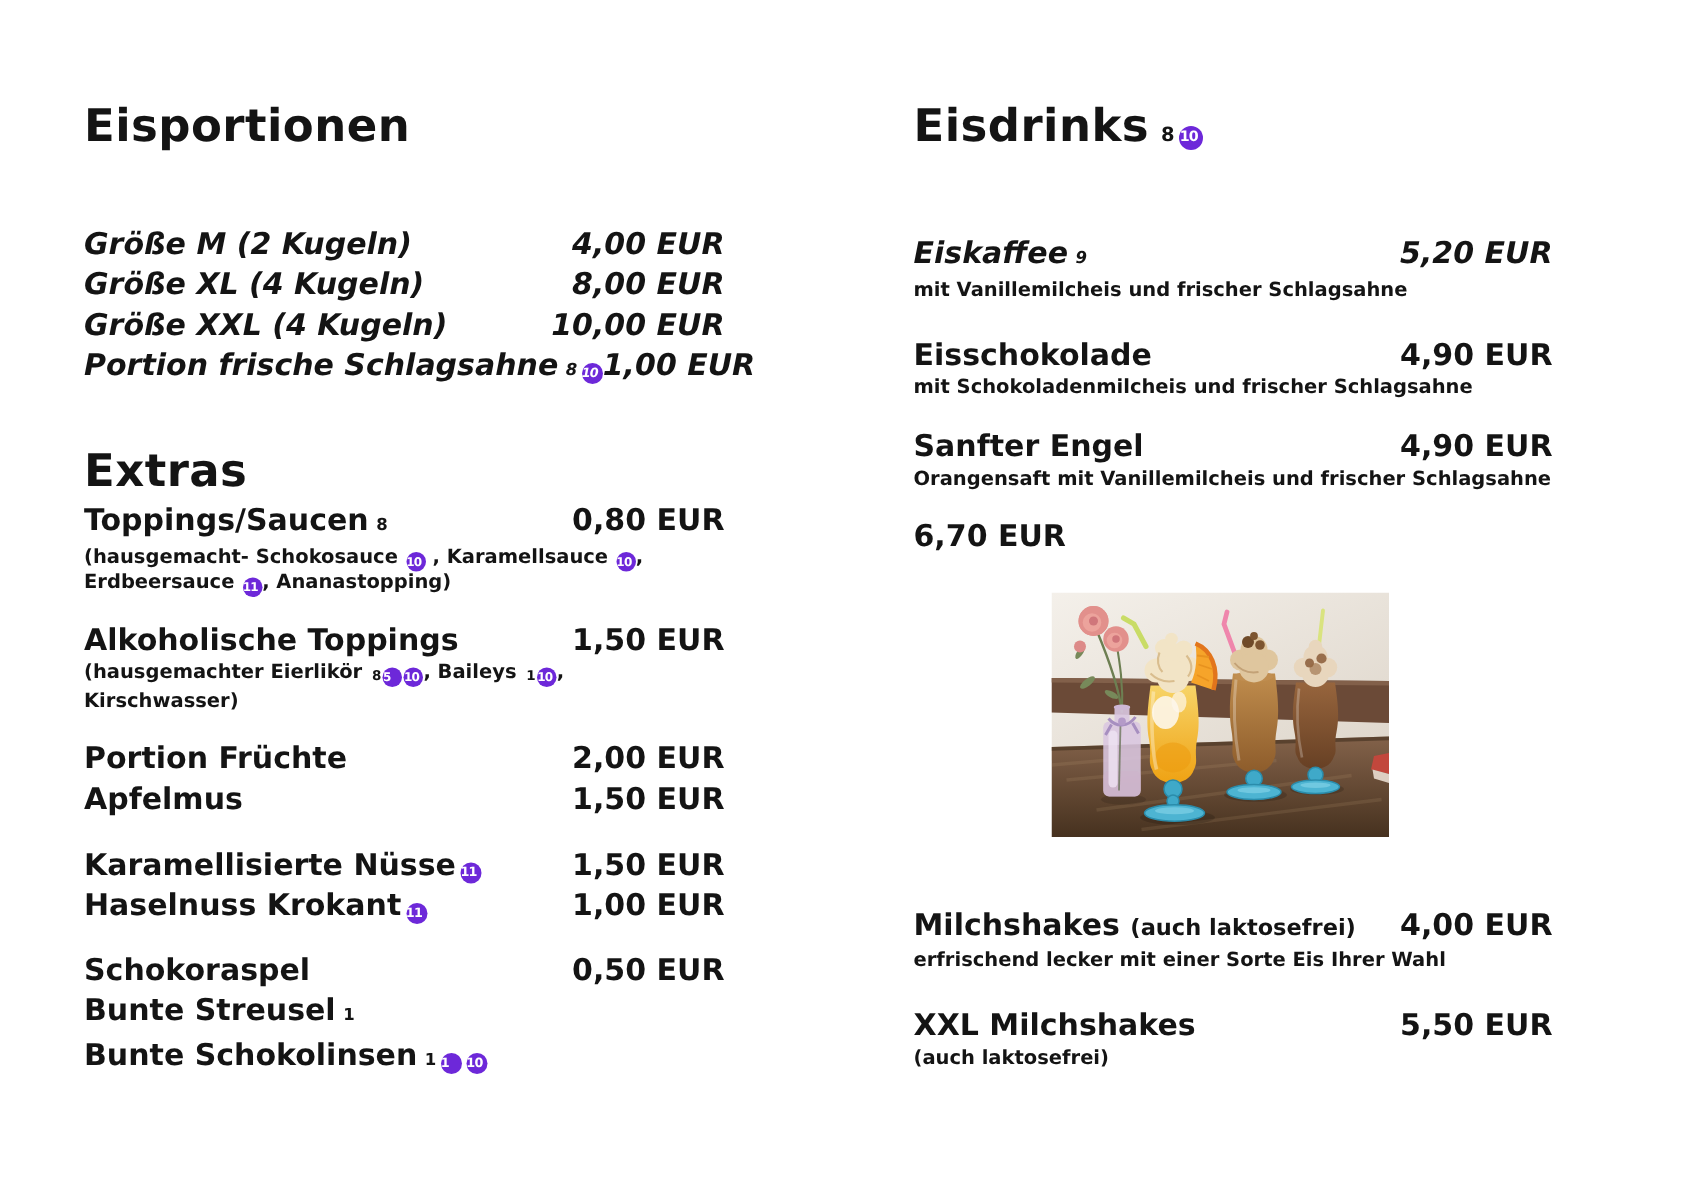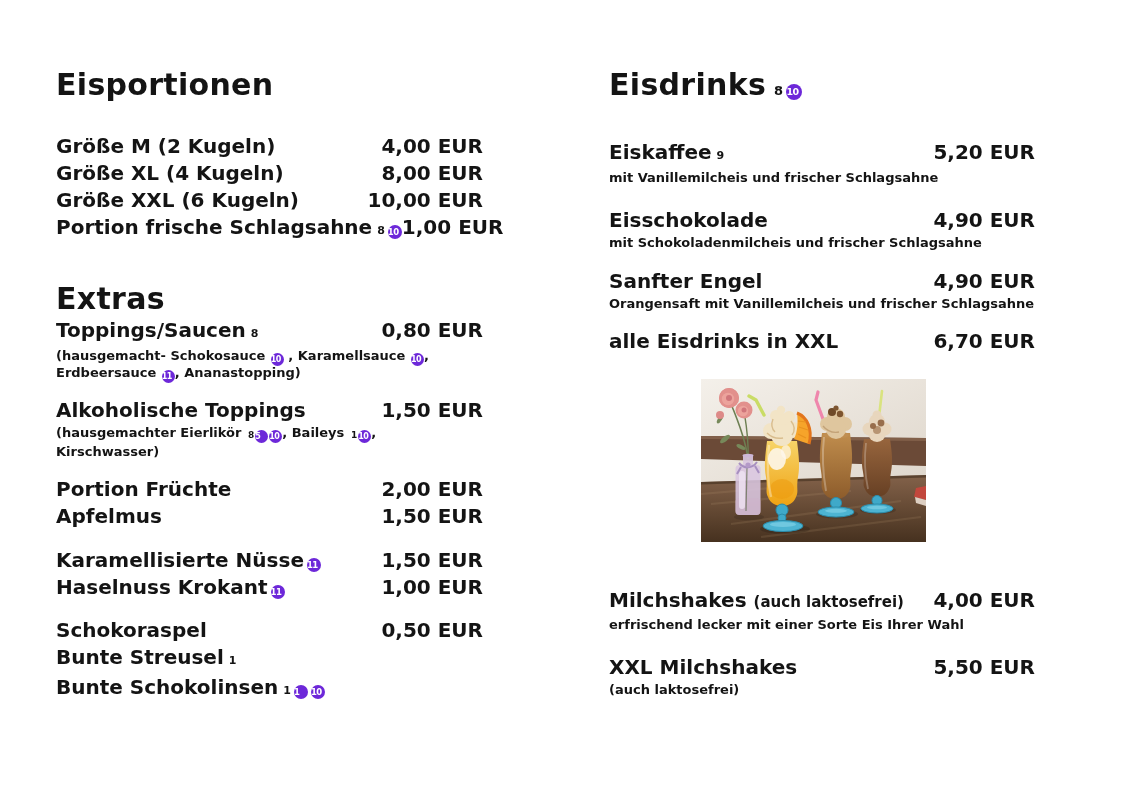--- a/index.html
+++ b/index.html
@@ -29,21 +29,21 @@
     font-weight:700; text-align:left; letter-spacing:-.5px;
     margin-left:3px; position:relative; top:1px;
   }
   .chip.s { width:13px; height:13px; line-height:13px; font-size:8px; top:2px; margin-left:1px; }
   .chip.t { width:16px; height:16px; line-height:16px; font-size:9.5px; top:0; margin-left:3px; }
   .sub   { font-size:11px; font-weight:800; margin-left:5px; position:relative; top:0; }
   .sub.s { font-size:9px;  margin-left:2px; top:1px; }
   .sub.t { font-size:13px; margin-left:8px; }
 
   
-  .mt33 { margin-top:33px; }  .mt40 { margin-top:40px; }
+  .mt33 { margin-top:49px;font-style:italic; }  .mt40 { margin-top:40px; }
   .mt10 { margin-top:3px; }  .mt16 { margin-top:16px; }
   .mt17 { margin-top:17px; }  .mt19 { margin-top:21px; }  .mt45 { margin-top:45px; }
 
   .photo { display:block; margin:24px 0 0 92px; width:225px; height:163px; }
 </style>
 </head>
 <body>
 
 <div class="page">
 
@@ -54,21 +54,21 @@
     <div class="mt33">
       <div class="row">
         <span class="nm">Größe M (2 Kugeln)</span>
         <span class="pr">4,00 EUR</span>
       </div>
       <div class="row">
         <span class="nm">Größe XL (4 Kugeln)</span>
         <span class="pr">8,00 EUR</span>
       </div>
       <div class="row">
-        <span class="nm">Größe XXL (6 Kugeln)</span>
+        <span class="nm">Größe XXL (4 Kugeln)</span>
         <span class="pr">10,00 EUR</span>
       </div>
       <div class="row">
         <span class="nm"><span>Portion frische Schlagsahne</span><span class="sub">8</span><span class="chip">10</span></span>
         <span class="pr">1,00 EUR</span>
       </div>
     </div>
 
     <h1 class="title mt40"><span>Extras</span></h1>
 
@@ -136,21 +136,20 @@
     </div>
     <div class="desc">mit Schokoladenmilcheis und frischer Schlagsahne</div>
 
     <div class="row mt17">
       <span class="nm">Sanfter Engel</span>
       <span class="pr">4,90 EUR</span>
     </div>
     <div class="desc">Orangensaft mit Vanillemilcheis und frischer Schlagsahne</div>
 
     <div class="row mt16">
-      <span class="nm">alle Eisdrinks in XXL</span>
       <span class="pr">6,70 EUR</span>
     </div>
 
     <svg class="photo" viewBox="0 0 225 163" xmlns="http://www.w3.org/2000/svg">
       <defs>
         <linearGradient id="wallG" x1="0" y1="0" x2="1" y2="1">
           <stop offset="0" stop-color="#f4f0ea"></stop>
             <stop offset="1" stop-color="#ded6cb"></stop>
         </linearGradient>
         <linearGradient id="woodG" x1="0" y1="0" x2="0" y2="1">

